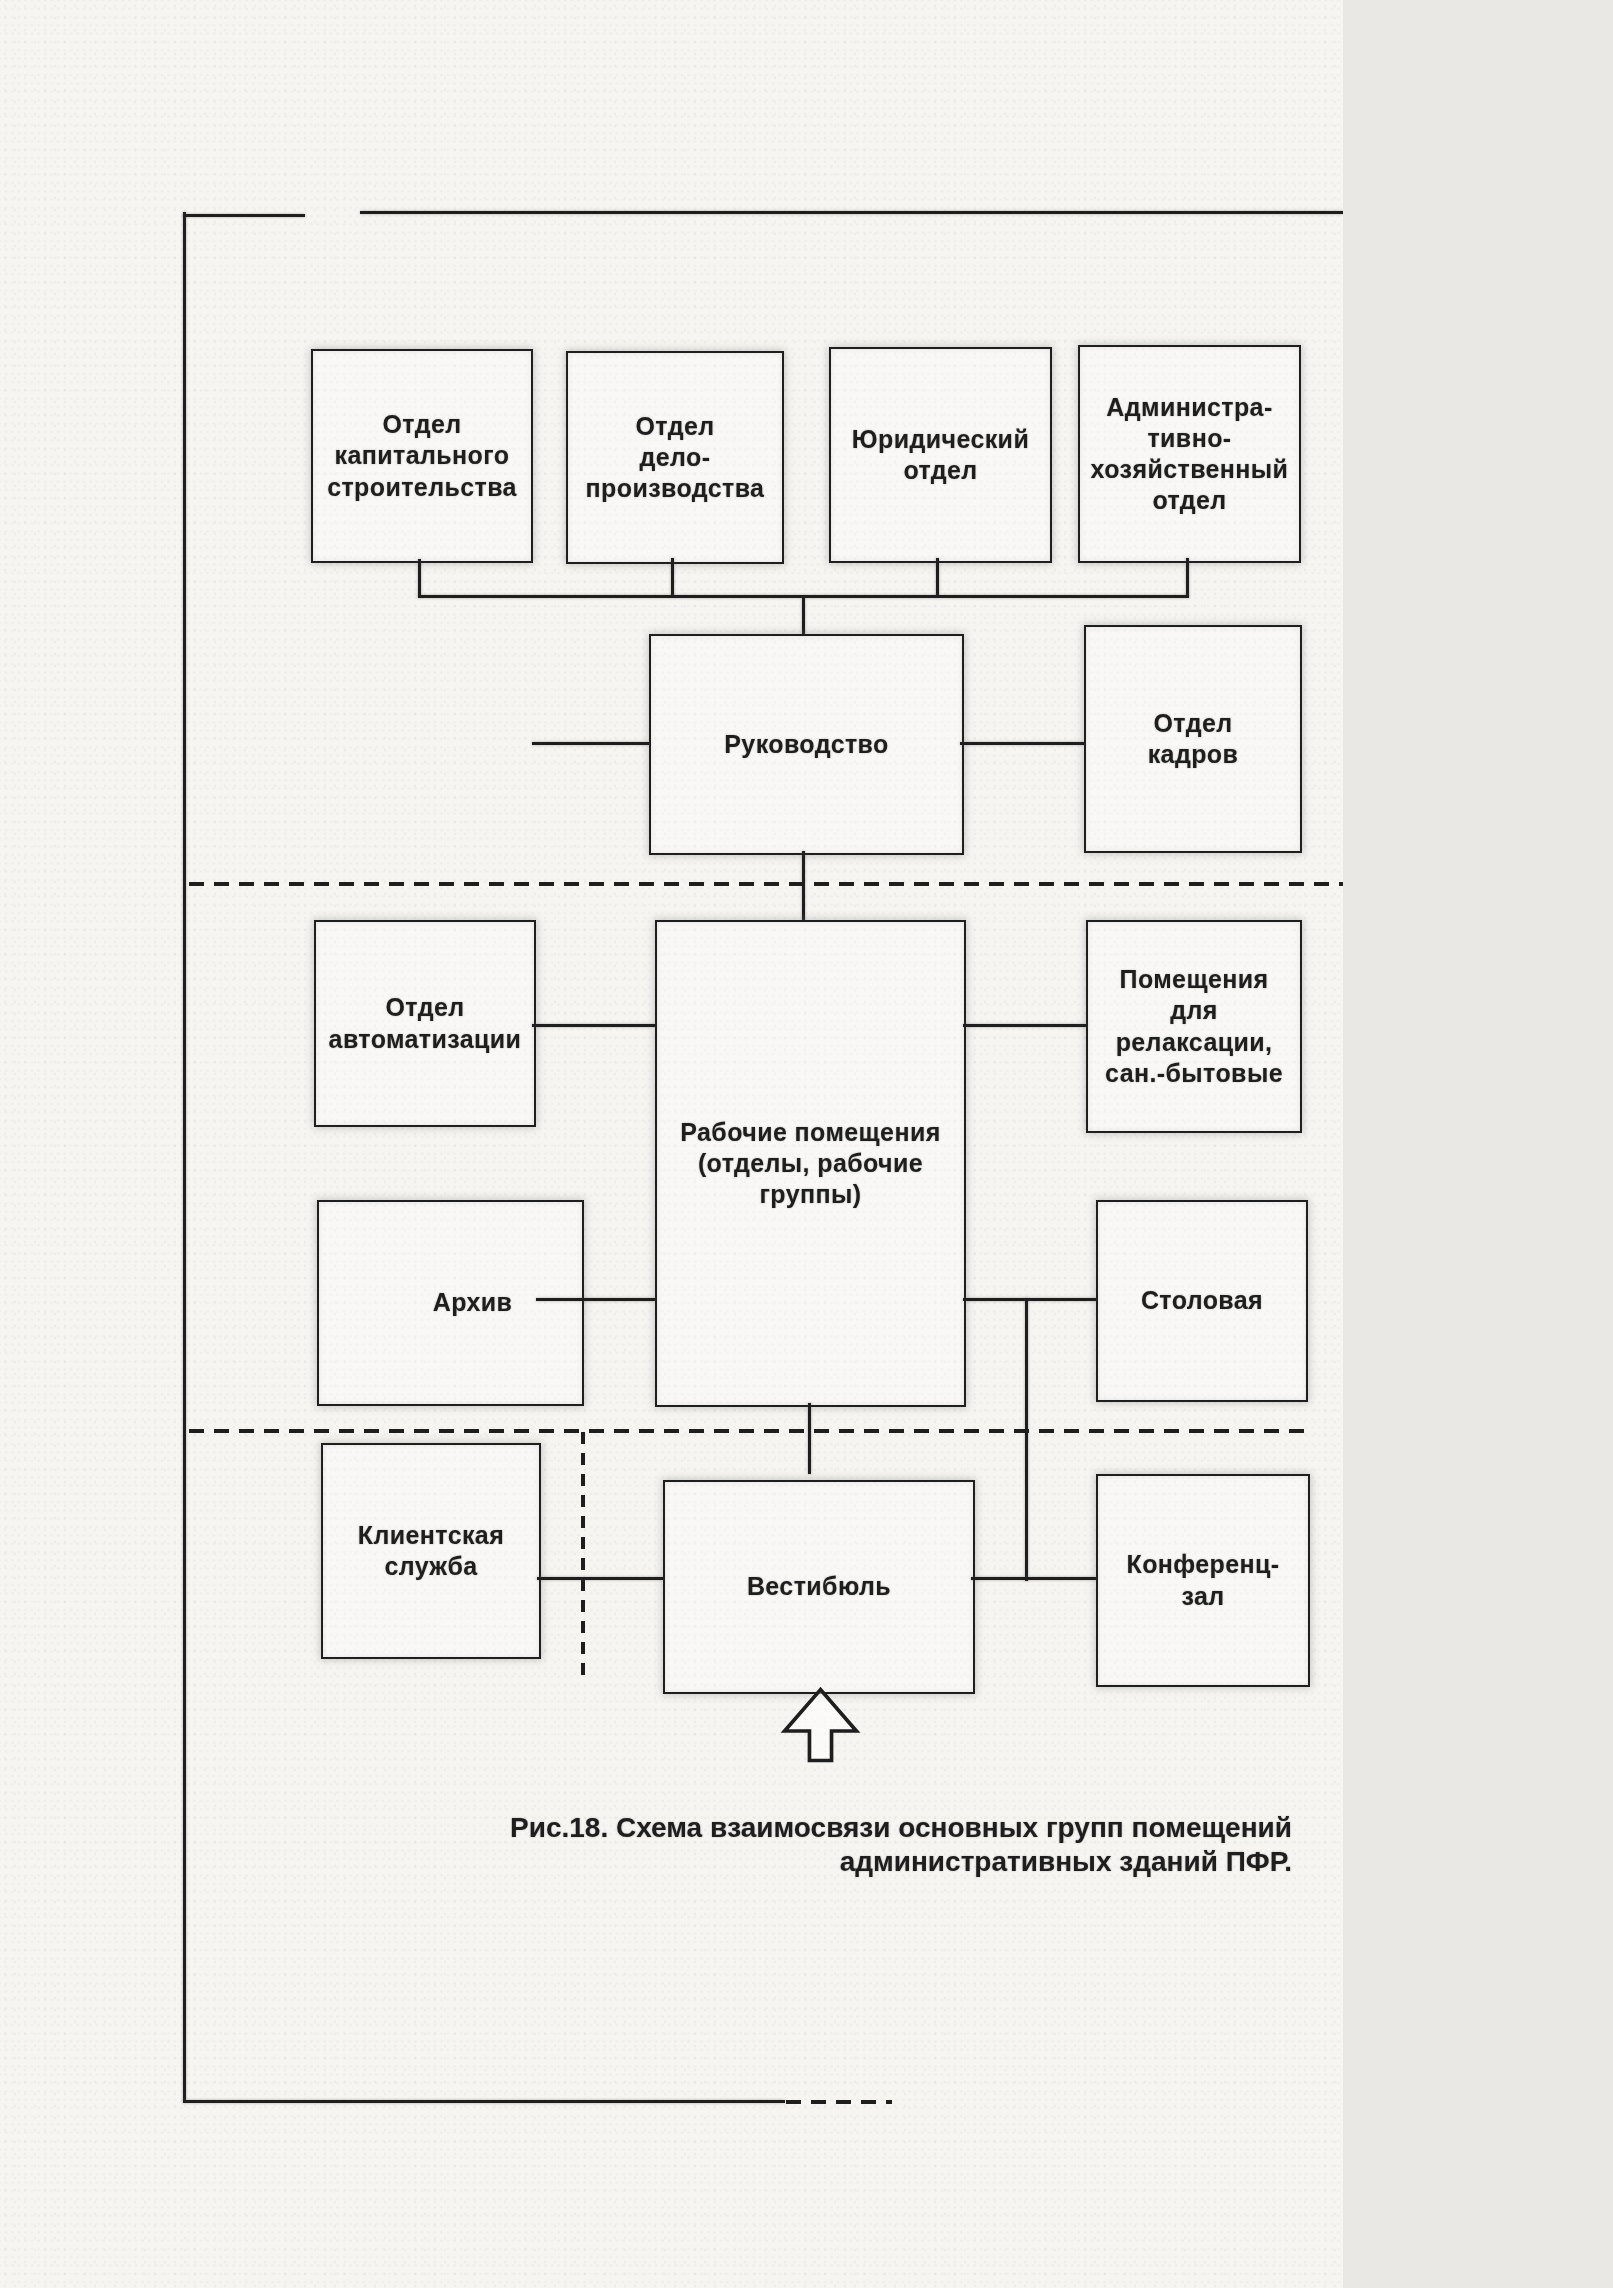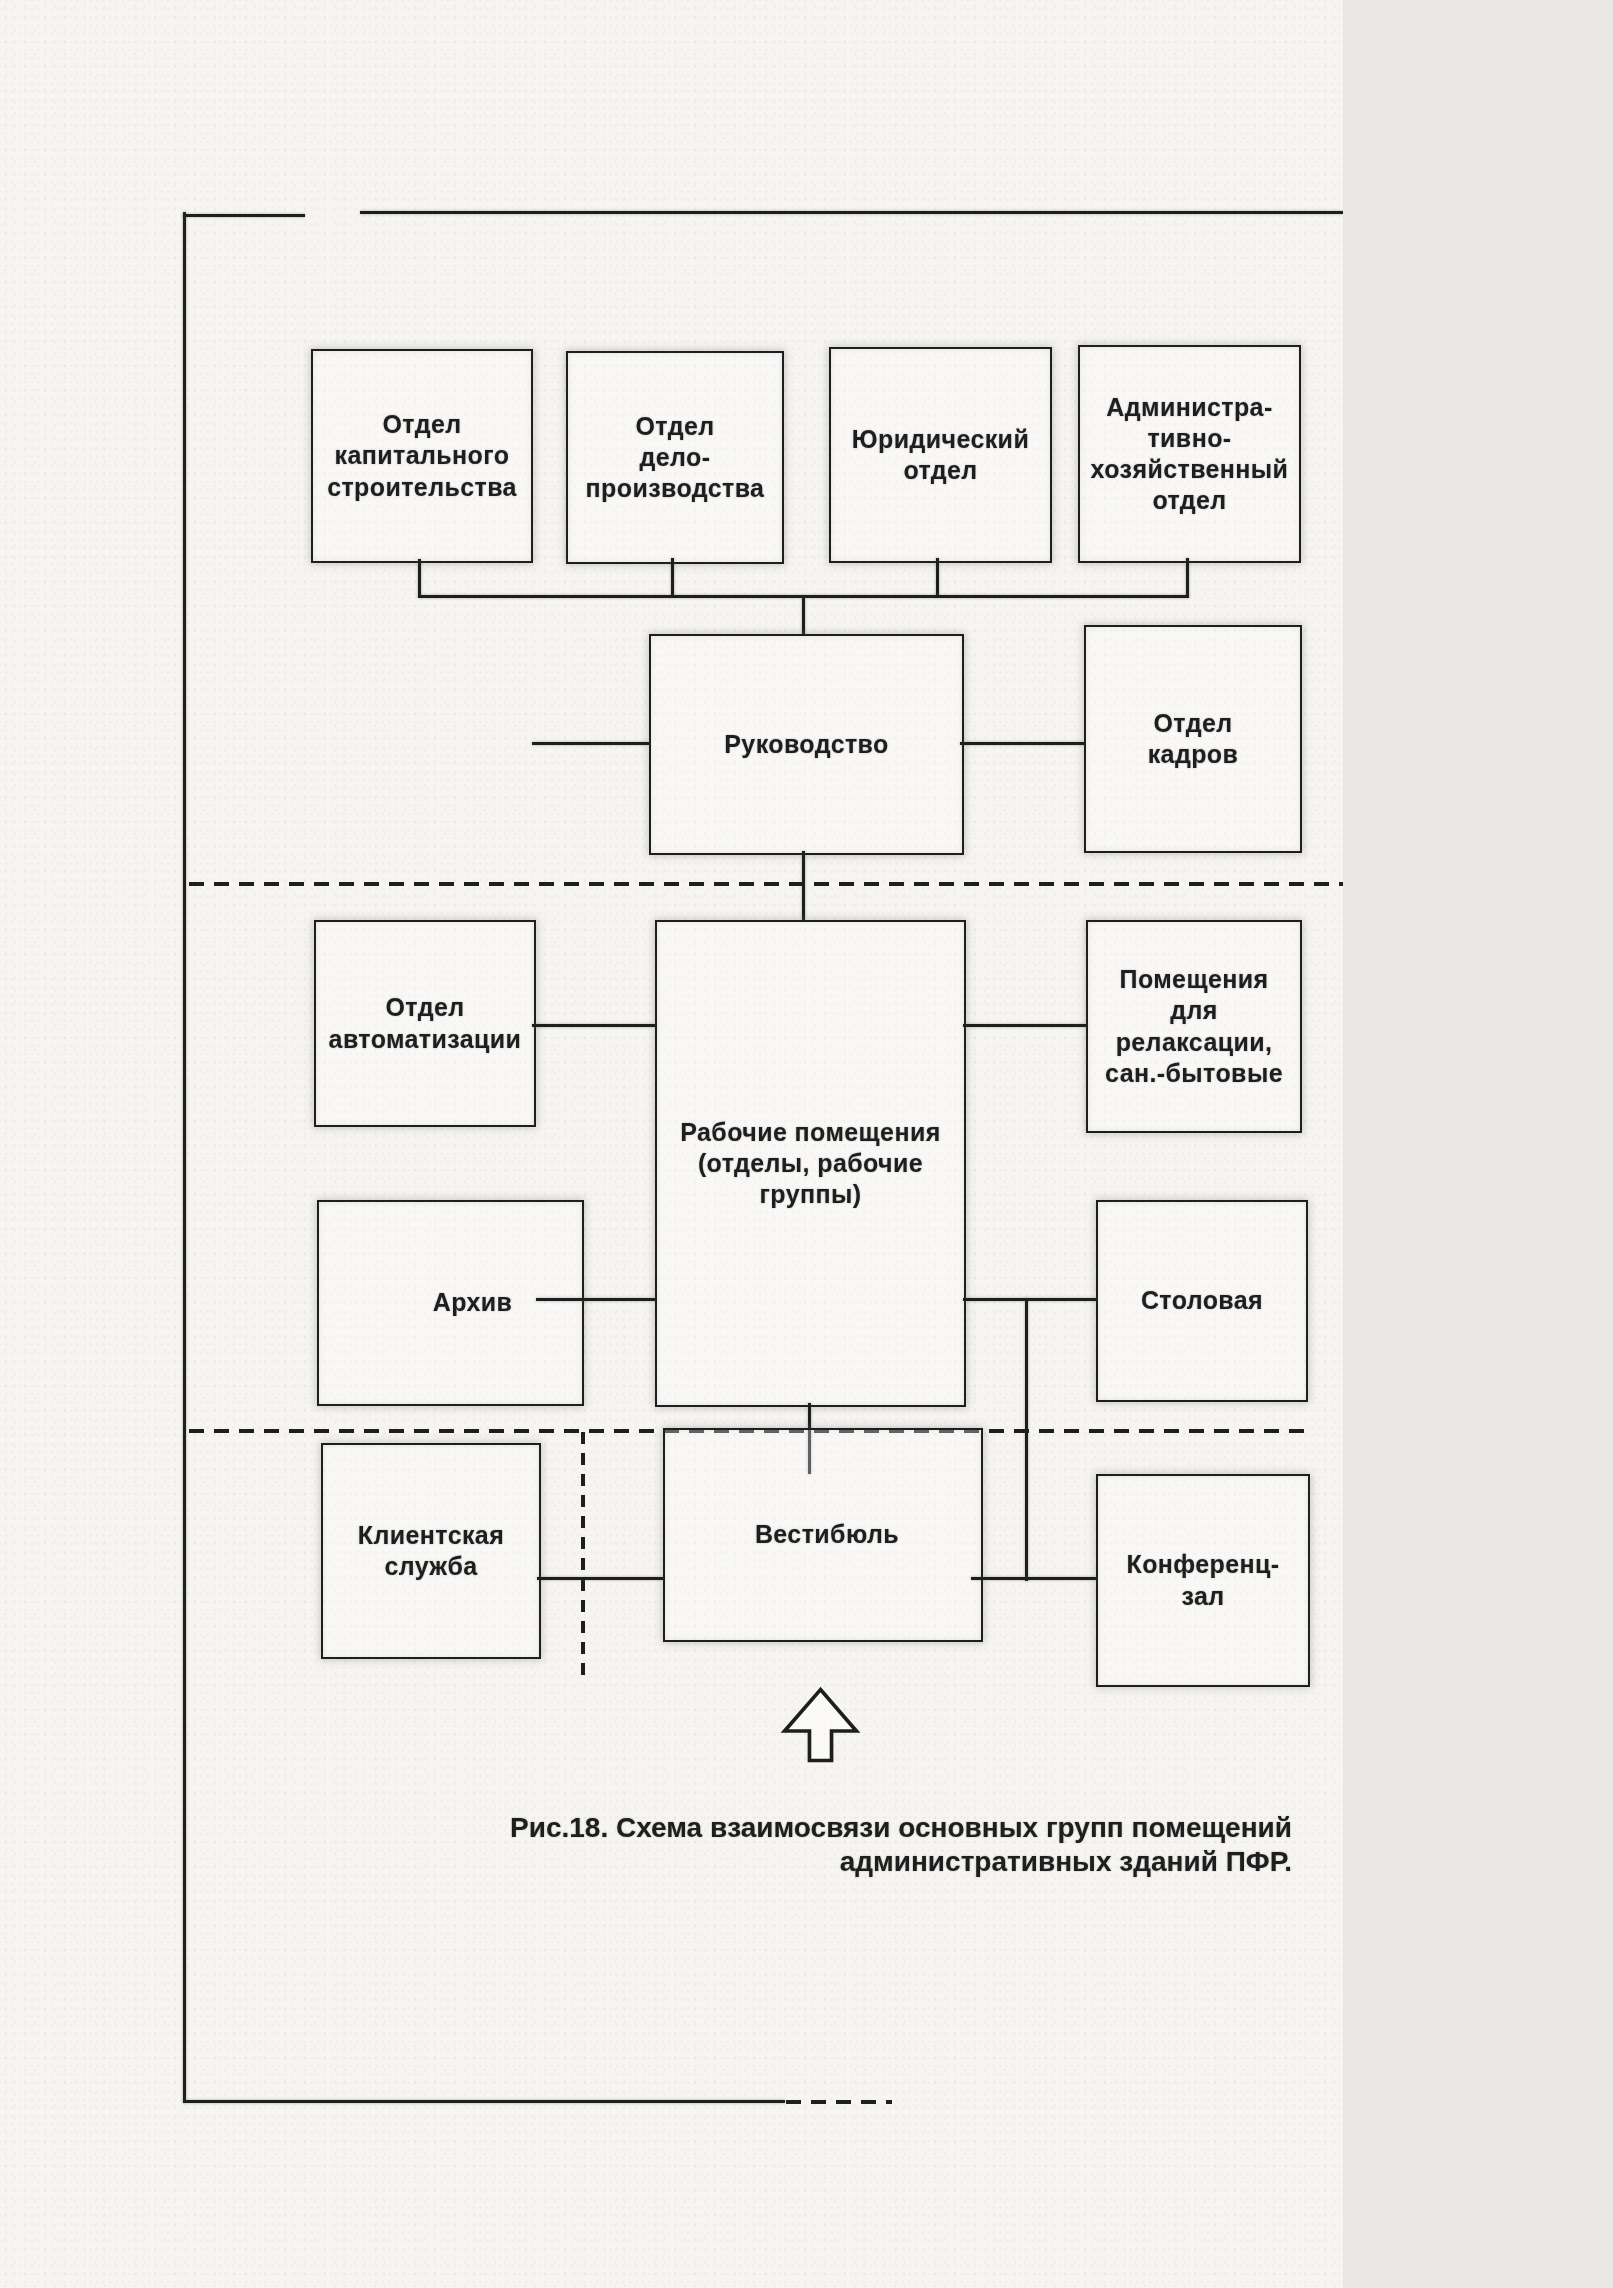--- a/index.html
+++ b/index.html
@@ -121,21 +121,21 @@
   <div class="ln" style="left:1025px;top:1298px;width:2.8px;height:283px;"></div>
   <div class="ln" style="left:808px;top:1403px;width:2.8px;height:71px;"></div>
 
   <div class="dashh" style="left:189px;top:1429px;width:1117px;"></div>
   <div class="dashv" style="left:581px;top:1432px;height:245px;"></div>
 
   <div class="bx" style="left:321px;top:1443px;width:216px;height:212px;">
     <span>Клиентская</span>
     <span>служба</span>
   </div>
-  <div class="bx" style="left:663px;top:1428px;width:308px;height:210px;padding-left:8px;">
+  <div class="bx" style="left:663px;top:1480px;width:308px;height:210px;">
     <span>Вестибюль</span>
   </div>
   <div class="bx" style="left:1096px;top:1474px;width:210px;height:209px;">
     <span>Конференц-</span>
     <span>зал</span>
   </div>
   <div class="ln" style="left:537px;top:1577px;width:126px;height:2.8px;"></div>
   <div class="ln" style="left:971px;top:1577px;width:125px;height:2.8px;"></div>
 
   <svg class="arrow" width="85" height="81" viewBox="0 0 92 88">

